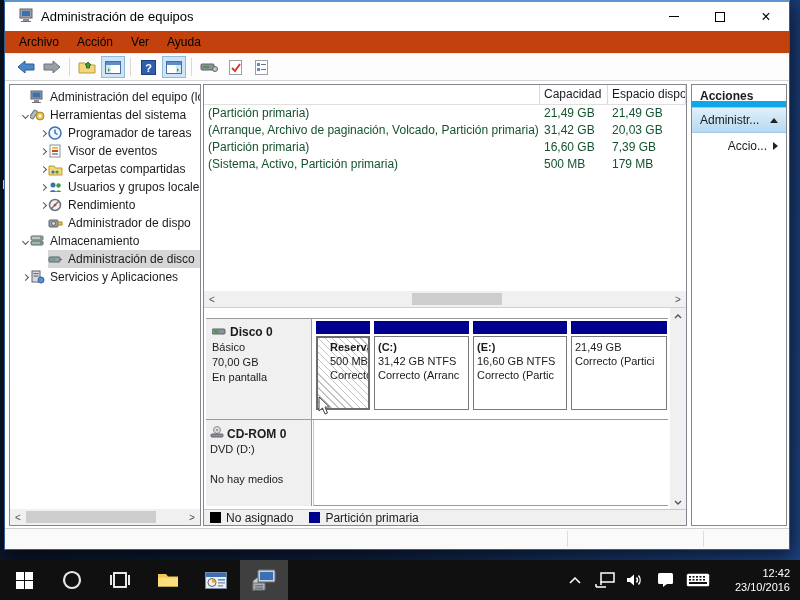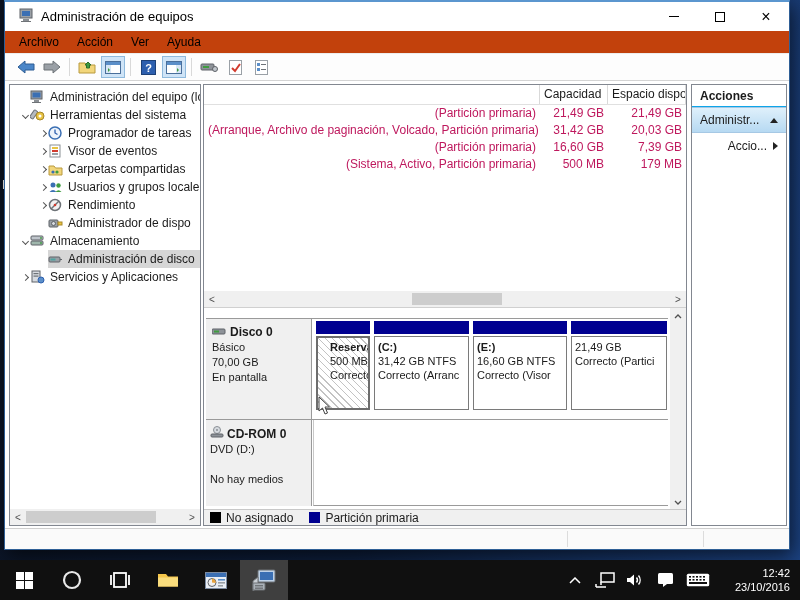--- a/index.html
+++ b/index.html
@@ -49,21 +49,21 @@
   .tree-row.selected .sel-span { background:#d6d6d6; }
   .sel-span { display:flex; align-items:center; height:18px; flex:1; }
   .tree-hscroll { position:absolute; left:0; bottom:0; width:190px; height:16px; background:#f0f0f0; display:flex; align-items:center; }
   .sb-arrow { width:16px; height:16px; display:flex; align-items:center; justify-content:center; color:#505050; font-size:10px; flex:0 0 16px; }
   .sb-thumb-h { height:12px; background:#cdcdcd; }
 
   
   .list-header { display:flex; height:20px; border-bottom:1px solid #e0e0e0; font-size:12px; color:#1b1b1b; }
   .lh-cell { padding:2px 4px; border-right:1px solid #d9d9d9; white-space:nowrap; overflow:hidden; }
   .lh-c1 { width:336px; } .lh-c2 { width:68px; } .lh-c3 { flex:1; }
-  .list-row { display:flex; height:17px; font-size:12px; color:#be185d;text-align:right; }
+  .list-row { display:flex; height:17px; font-size:12px; color:#14532d; }
   .lr-cell { padding:1px 4px; white-space:nowrap; overflow:hidden; }
   .lr-c1 { width:336px; } .lr-c2 { width:68px; } .lr-c3 { flex:1; }
   .center-hscroll { position:absolute; left:0; top:206px; width:482px; height:16px; background:#f0f0f0; display:flex; align-items:center; }
   .center-hscroll .sb-thumb-h { position:absolute; left:208px; width:90px; }
 
   
   .graphic { position:absolute; left:0; top:222px; width:482px; height:202px; background:#fff; overflow:hidden; border-top:1px solid #d0d0d0; }
   .disk-row { position:absolute; left:2px; top:10px; width:462px; height:102px; border-top:1px solid #9a9a9a; border-bottom:1px solid #9a9a9a; }
   .disk-head { position:absolute; left:0; top:0; width:106px; height:100px; background:#f0f0f0; border-right:1px solid #9a9a9a; font-size:11px; padding:6px 6px; color:#1b1b1b; }
   .disk-head .dh-title { font-weight:bold; font-size:12px; display:flex; align-items:center; gap:4px; }
@@ -82,21 +82,21 @@
   .cd-head div { line-height:15px; }
   .cd-empty { position:absolute; left:107px; top:0; right:0; height:86px; border-bottom:1px solid #9a9a9a; }
   .graphic-vscroll { position:absolute; right:0; top:0; width:16px; height:202px; background:#f0f0f0; display:flex; flex-direction:column; justify-content:space-between; align-items:center; }
   .legend { position:absolute; left:0; top:424px; width:482px; height:16px; background:#f0f0f0; border-top:1px solid #c8c8c8; display:flex; align-items:center; gap:16px; padding-left:6px; font-size:12px; color:#1b1b1b; }
   .legend .leg-item { display:flex; align-items:center; gap:5px; }
   .swatch { width:11px; height:11px; display:inline-block; }
   .swatch-unallocated { background:#000000; }
   .swatch-primary { background:#000090; }
 
   
-  .actions-header { height:22px; font-weight:bold; font-size:12px; padding:4px 8px; border-bottom:1px solid #0ea5e9; color:#1b1b1b; }
+  .actions-header { height:22px; font-weight:bold; font-size:12px; padding:4px 8px; border-bottom:6px solid #0ea5e9; color:#1b1b1b; }
   .action-row { height:26px; display:flex; align-items:center; font-size:12px; color:#1b1b1b; padding:0 8px; }
   .action-row.hl { background:linear-gradient(#dff0fb,#b6d9f2); border-top:1px solid #a6c8e4; border-bottom:1px solid #a6c8e4; }
   .action-row .lbl { flex:1; white-space:nowrap; overflow:hidden; }
   .action-row.sub .lbl { text-align:right; padding-right:6px; }
   .tri-up { width:0; height:0; border-left:4px solid transparent; border-right:4px solid transparent; border-bottom:5px solid #222; }
   .tri-right { width:0; height:0; border-top:4px solid transparent; border-bottom:4px solid transparent; border-left:5px solid #222; }
 
   
   .taskbar { position:absolute; left:0; top:560px; width:800px; height:40px; background:#101010; display:flex; align-items:stretch; }
   .tb-btn { width:48px; display:flex; align-items:center; justify-content:center; }
@@ -441,21 +441,21 @@
                 <div class="part-title">(C:)</div>
                 <div>31,42 GB NTFS</div>
                 <div>Correcto (Arranc</div>
               </div>
             </div>
             <div class="part" style="left:159px; width:96px;">
               <div class="part-stripe"></div>
               <div class="part-body">
                 <div class="part-title">(E:)</div>
                 <div>16,60 GB NTFS</div>
-                <div>Correcto (Visor</div>
+                <div>Correcto (Partic</div>
               </div>
             </div>
             <div class="part" style="left:257px; width:98px;">
               <div class="part-stripe"></div>
               <div class="part-body">
                 <div class="part-title"></div>
                 <div>21,49 GB</div>
                 <div>Correcto (Partici</div>
               </div>
             </div>

